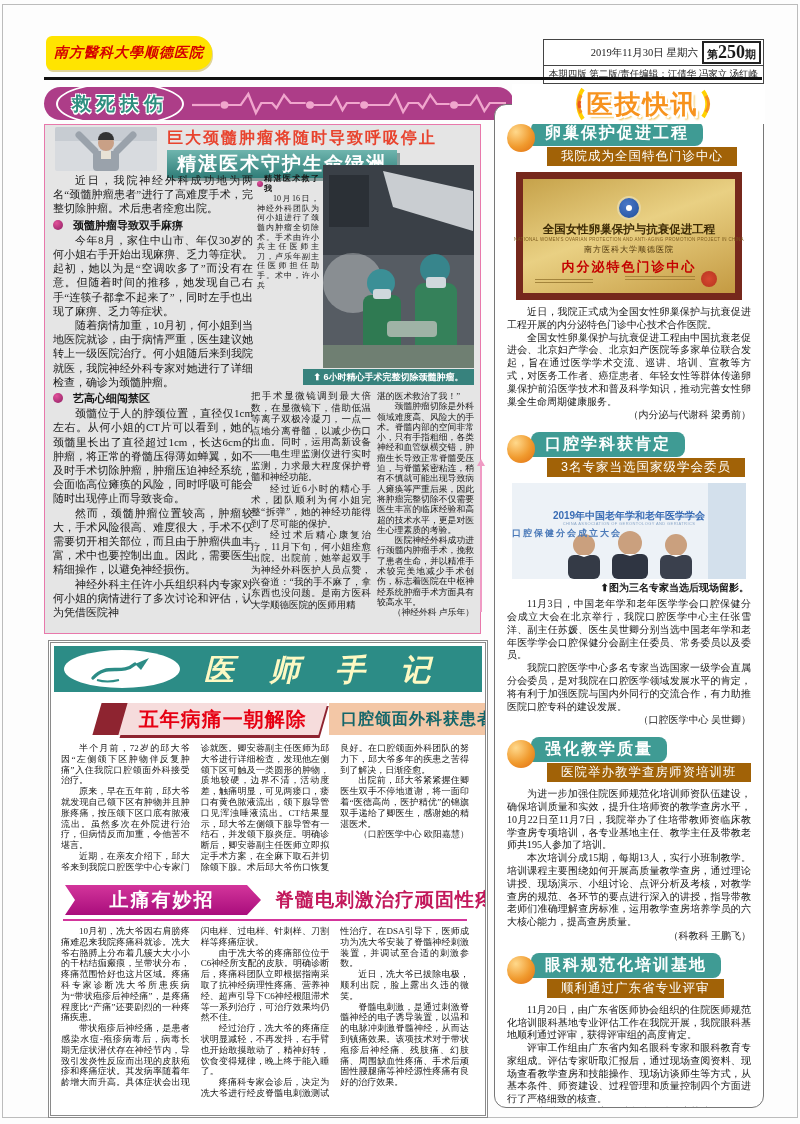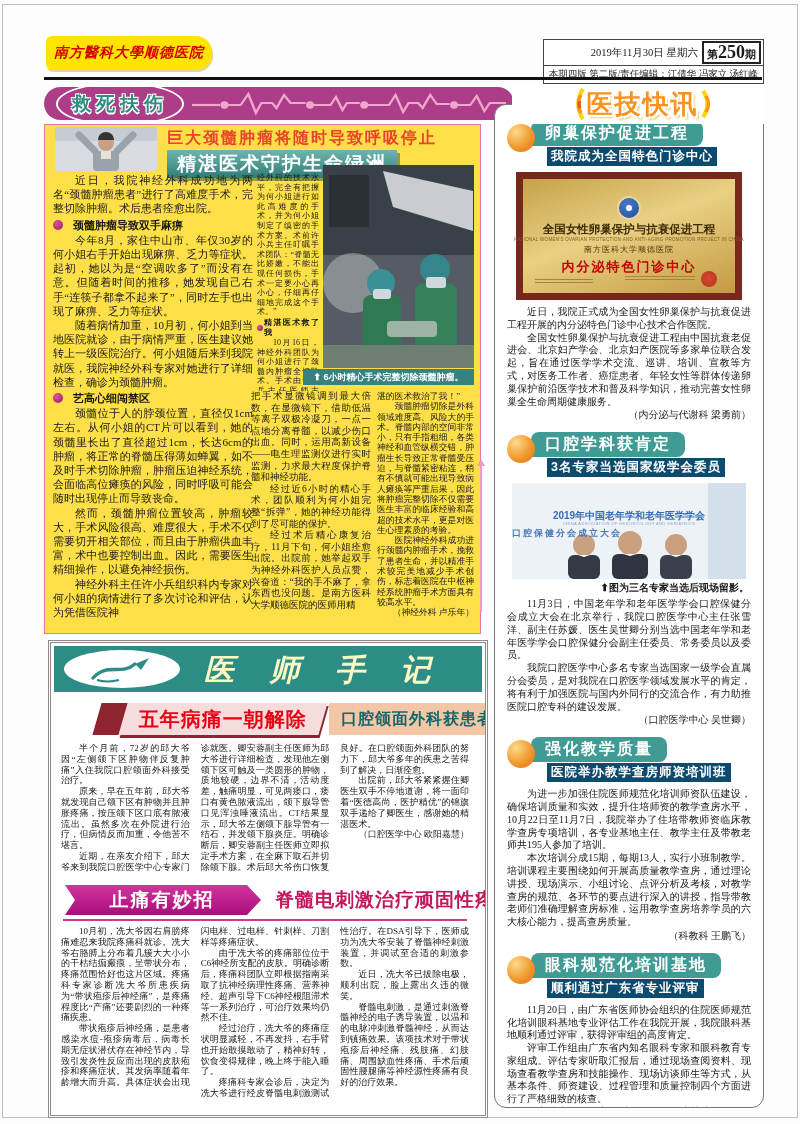--- a/index.html
+++ b/index.html
@@ -29,21 +29,21 @@
   .rescue-oval span{font-weight:bold;font-size:19px;letter-spacing:5px;color:#2e8f7f;white-space:nowrap;
         text-shadow:-1px -1px 0 #fff,1px -1px 0 #fff,-1px 1px 0 #fff,1px 1px 0 #fff,0 2px 0 #fff;}
   .ecg{flex:1;height:30px;margin:0 8px;}
   
   .technews-logo{position:absolute;left:512px;top:84px;width:253px;height:40px;background:#fff;
         display:flex;align-items:center;justify-content:center;z-index:5;}
   .technews-logo .txt{font-weight:bold;font-size:26px;letter-spacing:2px;color:#f7931e;
         text-shadow:-2px -1px 0 #fff,2px -1px 0 #fff,-2px 2px 0 #fff,2px 2px 0 #fff,3px 3px 2px #f3c04b;}
   
   .lead-box{position:absolute;left:44px;top:124px;width:435px;height:508px;border:1px solid #e878ab;
-        background:#fde047;overflow:hidden;}
+        background:#e5e5e5;overflow:hidden;}
   .man-photo{position:absolute;left:10px;top:2px;width:102px;height:44px;overflow:hidden;border-radius:2px;}
   .lead-kicker{position:absolute;left:122px;top:3px;font-size:16px;font-weight:bold;color:#e8432e;
         letter-spacing:2px;white-space:nowrap;}
   .lead-headline{position:absolute;left:122px;top:25px;background:linear-gradient(180deg,#6fb5ae,#2f7d78);
         color:#fff;font-weight:bold;font-size:19px;letter-spacing:2px;padding:1px 10px;
         box-shadow:3px 3px 0 rgba(20,70,66,.45);white-space:nowrap;}
   .bodytext{font-family:"Liberation Serif","DejaVu Serif",serif;text-align:justify;color:#181818;}
   .bodytext p{margin:0;text-indent:2em;}
   .bodytext p.cont{text-indent:0;}
   .subhead{display:flex;align-items:center;gap:10px;font-weight:bold;margin:2px 0 1px 0;}
@@ -88,22 +88,22 @@
         font-size:9px;line-height:10.8px;overflow:hidden;}
   
   .news-box{position:absolute;left:494px;top:104px;width:270px;height:1004px;border:1px solid #777;
         border-radius:12px;background:#fff;overflow:hidden;padding:6px 12px;box-sizing:border-box;}
   .news-article{position:relative;margin-top:10px;}
   .na-head{position:relative;margin-bottom:6px;min-height:38px;}
   .na-ball{position:absolute;left:0;top:3px;width:28px;height:28px;border-radius:50%;z-index:2;
         background:radial-gradient(circle at 32% 28%,#ffd98c,#f09a2e 55%,#e06c10);}
   .na-title{margin-left:24px;background:#3f9b94;color:#fff;font-weight:bold;font-size:16px;letter-spacing:2px;
         padding:2px 14px;border-radius:8px 8px 8px 0;display:inline-block;white-space:nowrap;}
-  .na-sub{margin-left:40px;background:#0c4a6e;color:#fff;font-weight:bold;font-size:12.5px;letter-spacing:1px;
-        padding:1px 4px;display:inline-block;margin-top:-2px;white-space:nowrap;}
+  .na-sub{margin-left:40px;background:#a16207;color:#fff;font-weight:normal;font-size:12.5px;letter-spacing:1px;
+        padding:1px 14px;display:inline-block;margin-top:-2px;white-space:nowrap;}
   .na-text{font-size:10px;line-height:12.8px;}
   .na-byline{font-size:10px;margin-top:1px;}
   
   .plaque{width:226px;height:128px;margin:4px auto 6px auto;background:linear-gradient(160deg,#c6a24a,#e9d083 45%,#c49a42);
         border:7px solid #76281c;box-sizing:border-box;position:relative;
         display:flex;flex-direction:column;align-items:center;justify-content:center;}
   .plaque .emblem{width:20px;height:20px;border-radius:50%;background:radial-gradient(circle at 40% 35%,#4b79c8,#1f4e9c);
         border:2px solid #e7d6a0;display:flex;align-items:center;justify-content:center;margin-bottom:2px;}
   .plaque .emblem i{width:6px;height:6px;border-radius:50%;background:#fff;}
   .plq-title{font-weight:bold;font-size:11.5px;color:#3c2a05;white-space:nowrap;}
@@ -206,21 +206,20 @@
     <div class="subhead">
         <span class="dot"></span>
         <span>艺高心细闯禁区</span>
       </div>
     <p>颈髓位于人的脖颈位置，直径仅1cm左右。从何小姐的CT片可以看到，她的颈髓里长出了直径超过1cm，长达6cm的肿瘤，将正常的脊髓压得薄如蝉翼，如不及时手术切除肿瘤，肿瘤压迫神经系统，会面临高位瘫痪的风险，同时呼吸可能会随时出现停止而导致丧命。</p>
     <p>然而，颈髓肿瘤位置较高，肿瘤较大，手术风险很高、难度很大，手术不仅需要切开相关部位，而且由于肿瘤供血丰富，术中也要控制出血。因此，需要医生精细操作，以避免神经损伤。</p>
     <p>神经外科主任许小兵组织科内专家对何小姐的病情进行了多次讨论和评估，认为凭借医院神</p>
   </div>
 
   <div class="lead-col2a bodytext">
-    <p class="cont">经外科的技术水平，完全有把握为何小姐进行如此高难度的手术，并为何小姐制定了缜密的手术方案。术前许小兵主任叮嘱手术团队：“脊髓无比娇嫩，不能出现任何损伤，手术一定要小心再小心，仔细再仔细地完成这个手术。”</p>
     <div class="subhead">
         <span class="dot"></span>
         <span>精湛医术救了我</span>
       </div>
     <p>10月16日，神经外科团队为何小姐进行了颈髓内肿瘤全切除术。手术由许小兵主任医师主刀，卢乐年副主任医师担任助手。术中，许小兵</p>
   </div>
 
   <div class="surgery-photo">
     <svg class="ph-svg" viewBox="0 0 151 203">
       <rect width="151" height="203" fill="#565c63"></rect>

